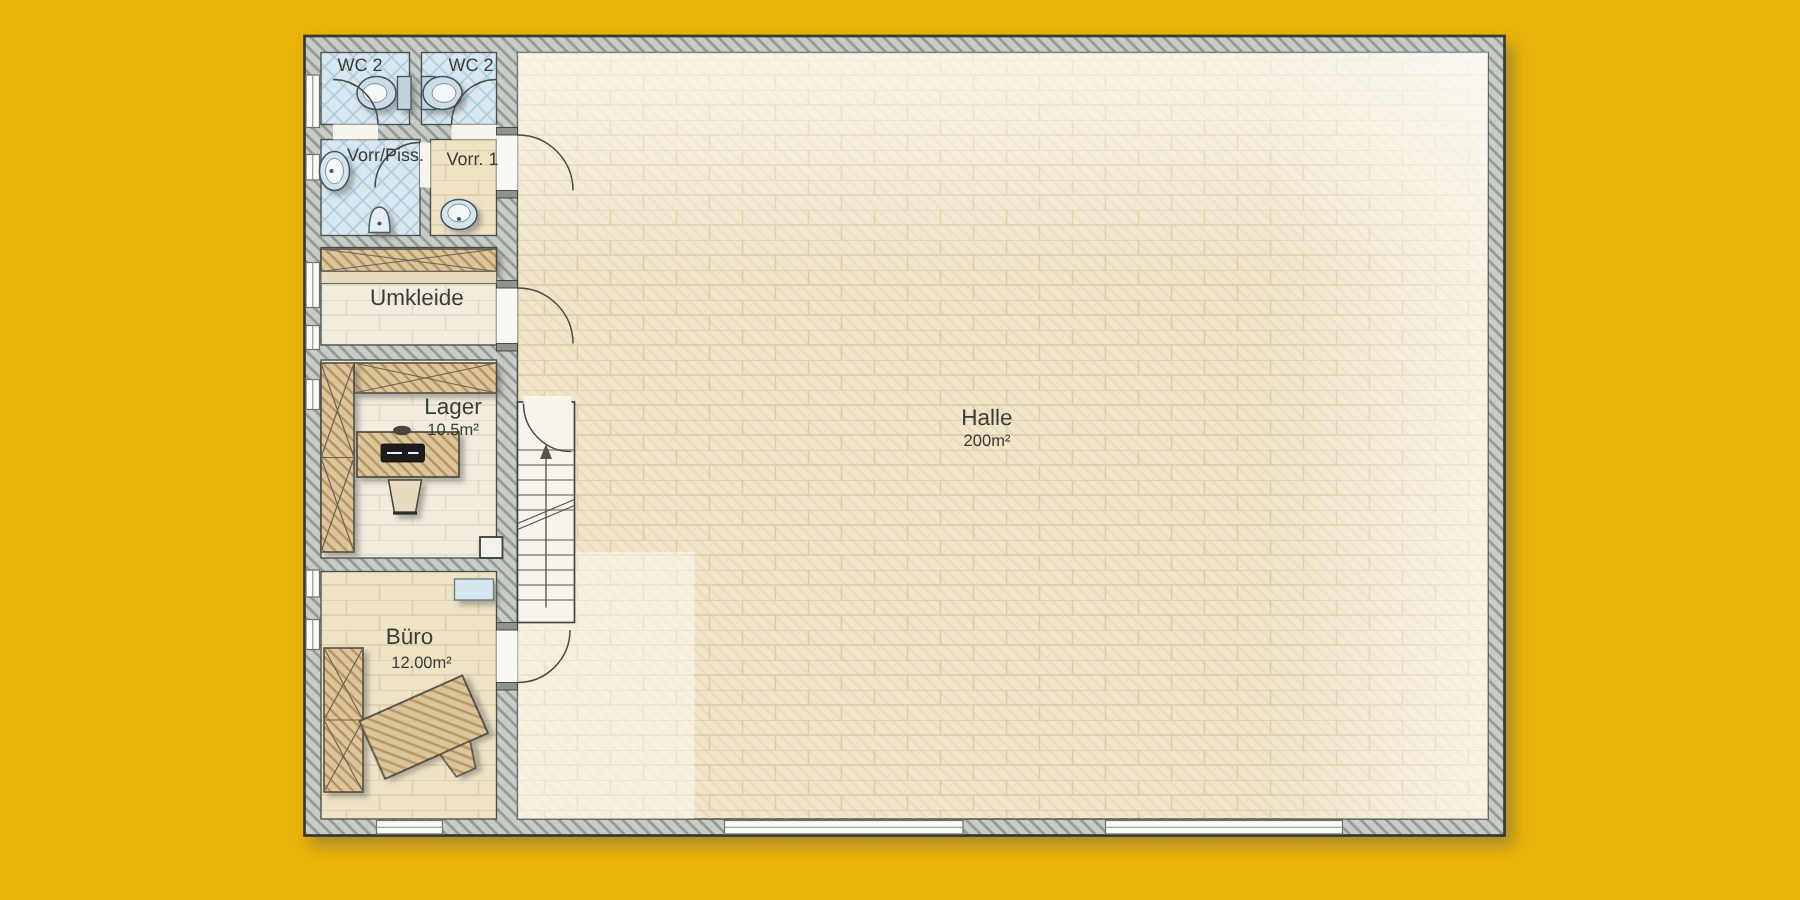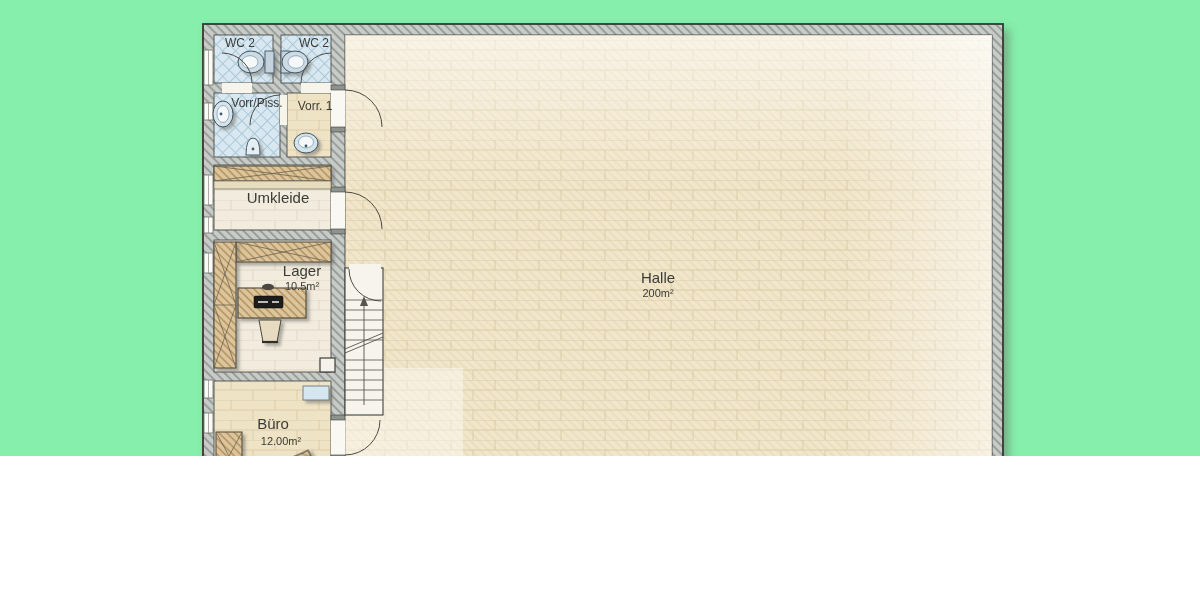--- a/index.html
+++ b/index.html
@@ -1,16 +1,16 @@
 <!DOCTYPE html>
 <html><head>
 <meta charset="utf-8">
 <style>
   html,body{margin:0;padding:0;background:#ffffff;}
-  .stage{position:relative;width:1200px;height:456px;background:#86efac;overflow:hidden;
+  .stage{position:relative;width:1200px;height:600px;background:#eab308;overflow:hidden;
          font-family:"Liberation Sans", sans-serif;}
   svg{position:absolute;left:0;top:0;}
   text{fill:#3b3b37;font-family:"Liberation Sans", sans-serif;}
   .room-name{font-size:15px;}
   .room-name-sm{font-size:12px;}
   .room-area{font-size:11px;}
 </style>
 </head>
 <body>
 

